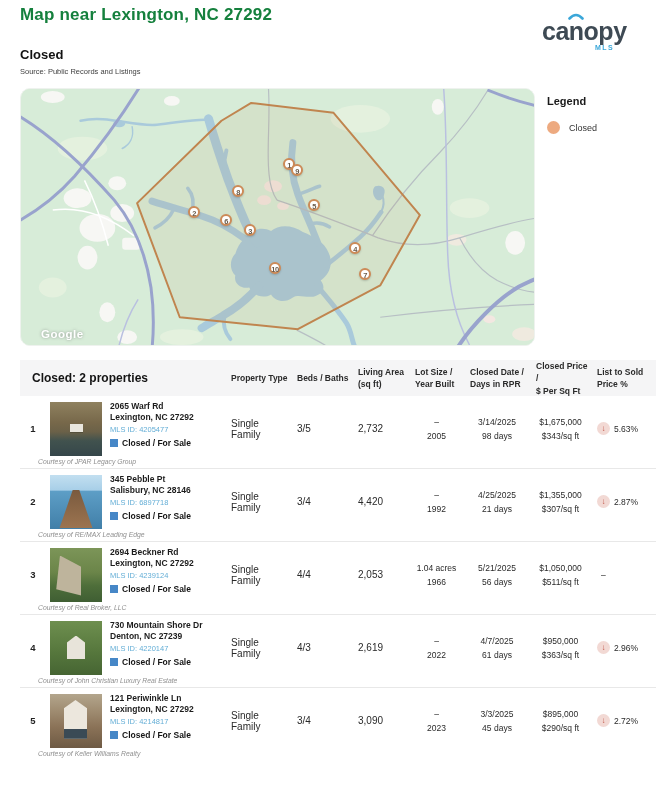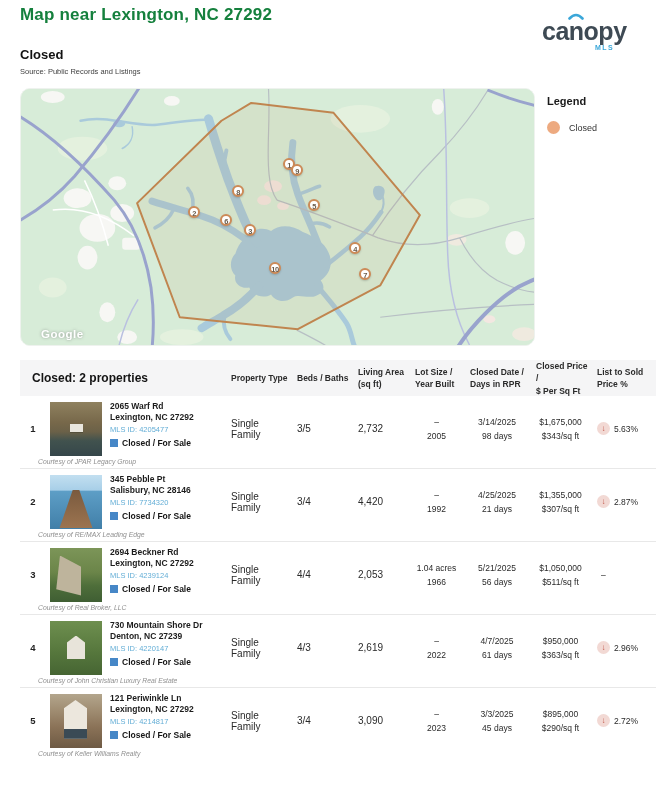--- a/index.html
+++ b/index.html
@@ -265,21 +265,21 @@
 
   <div class="prow">
     <div class="prow-grid">
       <div class="rownum">2</div>
       <div class="photo p2">
               <span class="shape"></span>
             </div>
       <div class="addr-cell">
         <div class="addr-line">345 Pebble Pt</div>
         <div class="addr-line">Salisbury, NC 28146</div>
-        <div class="mls-id">MLS ID: 7734320</div>
+        <div class="mls-id">MLS ID: 6897718</div>
         <div class="status-line">
           <span class="status-square"></span>
           <span class="status-text">Closed / For Sale</span>
         </div>
       </div>
       <div class="cell-l">Single Family</div>
       <div class="cell-l">3/4</div>
       <div class="cell-l">4,420</div>
       <div class="cell-c">
               <div>–</div>

